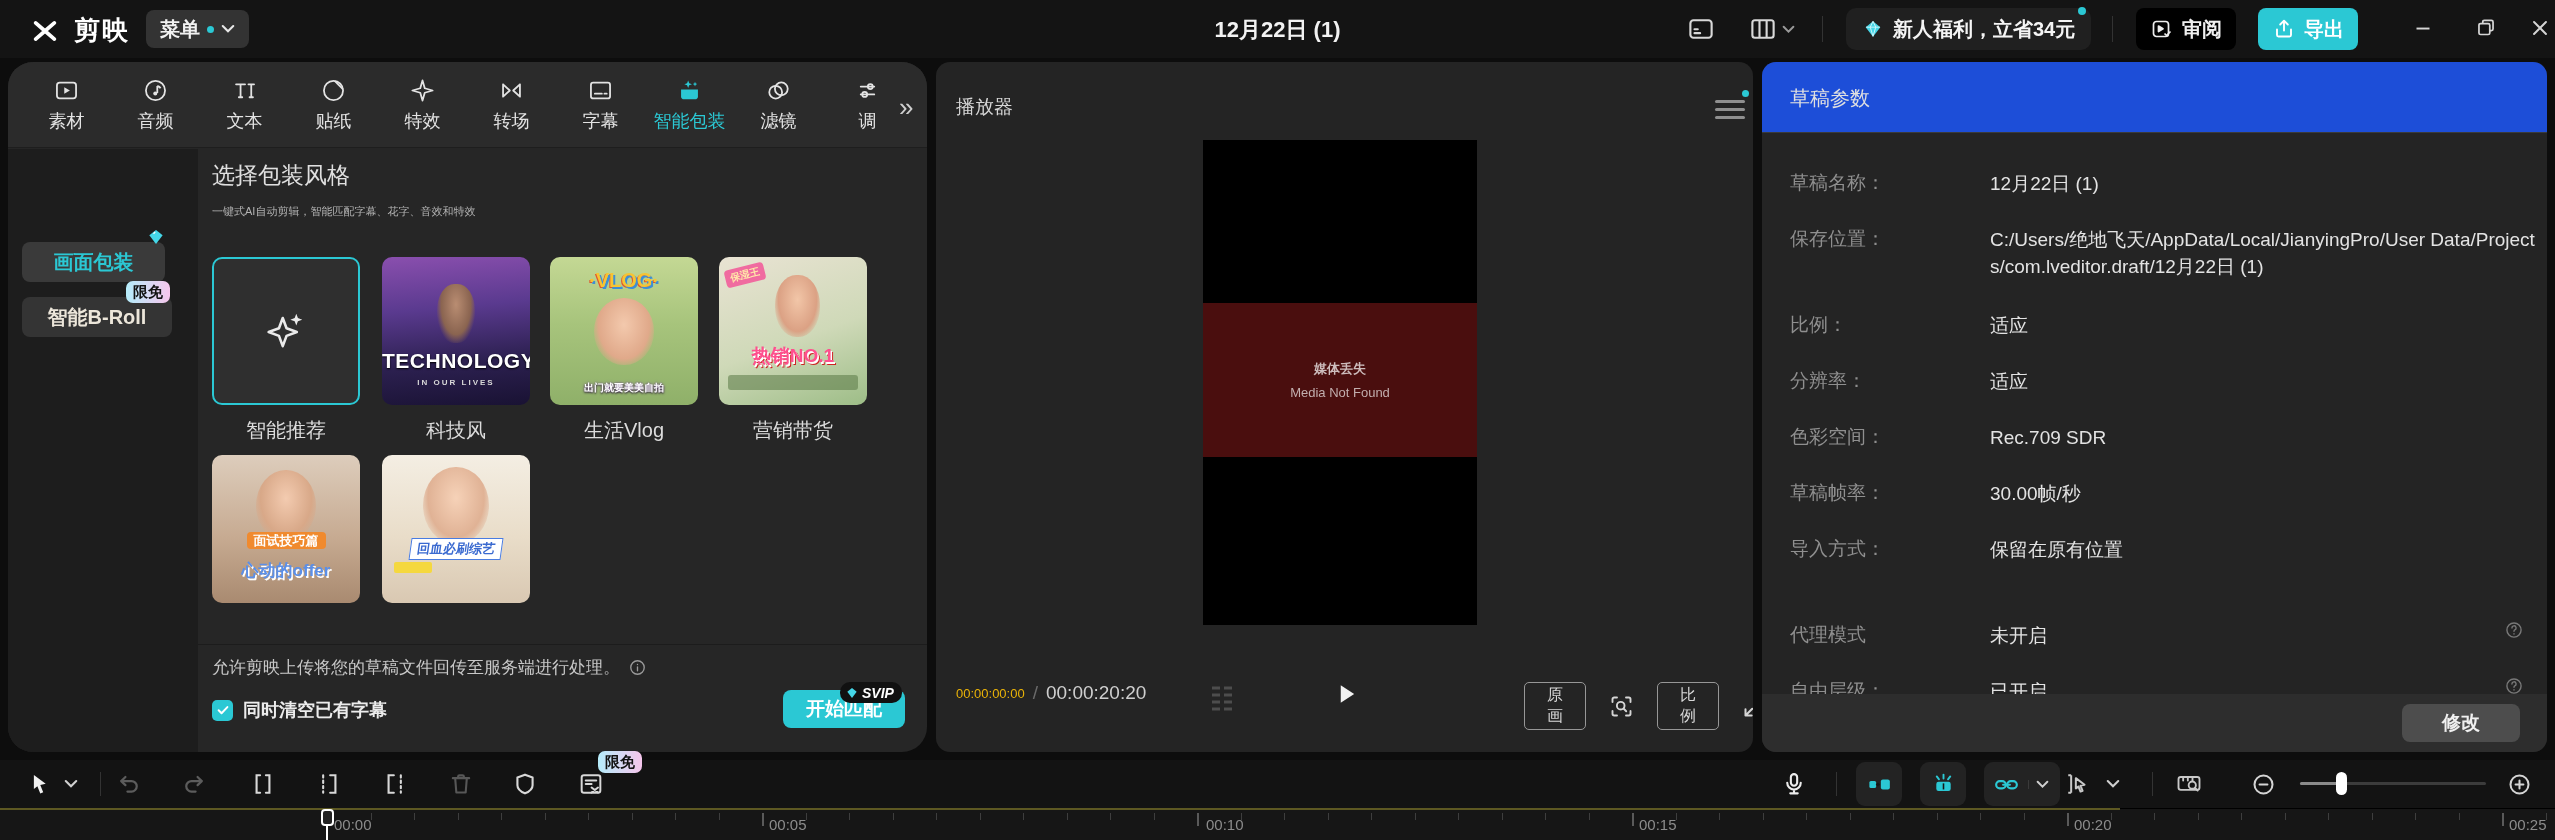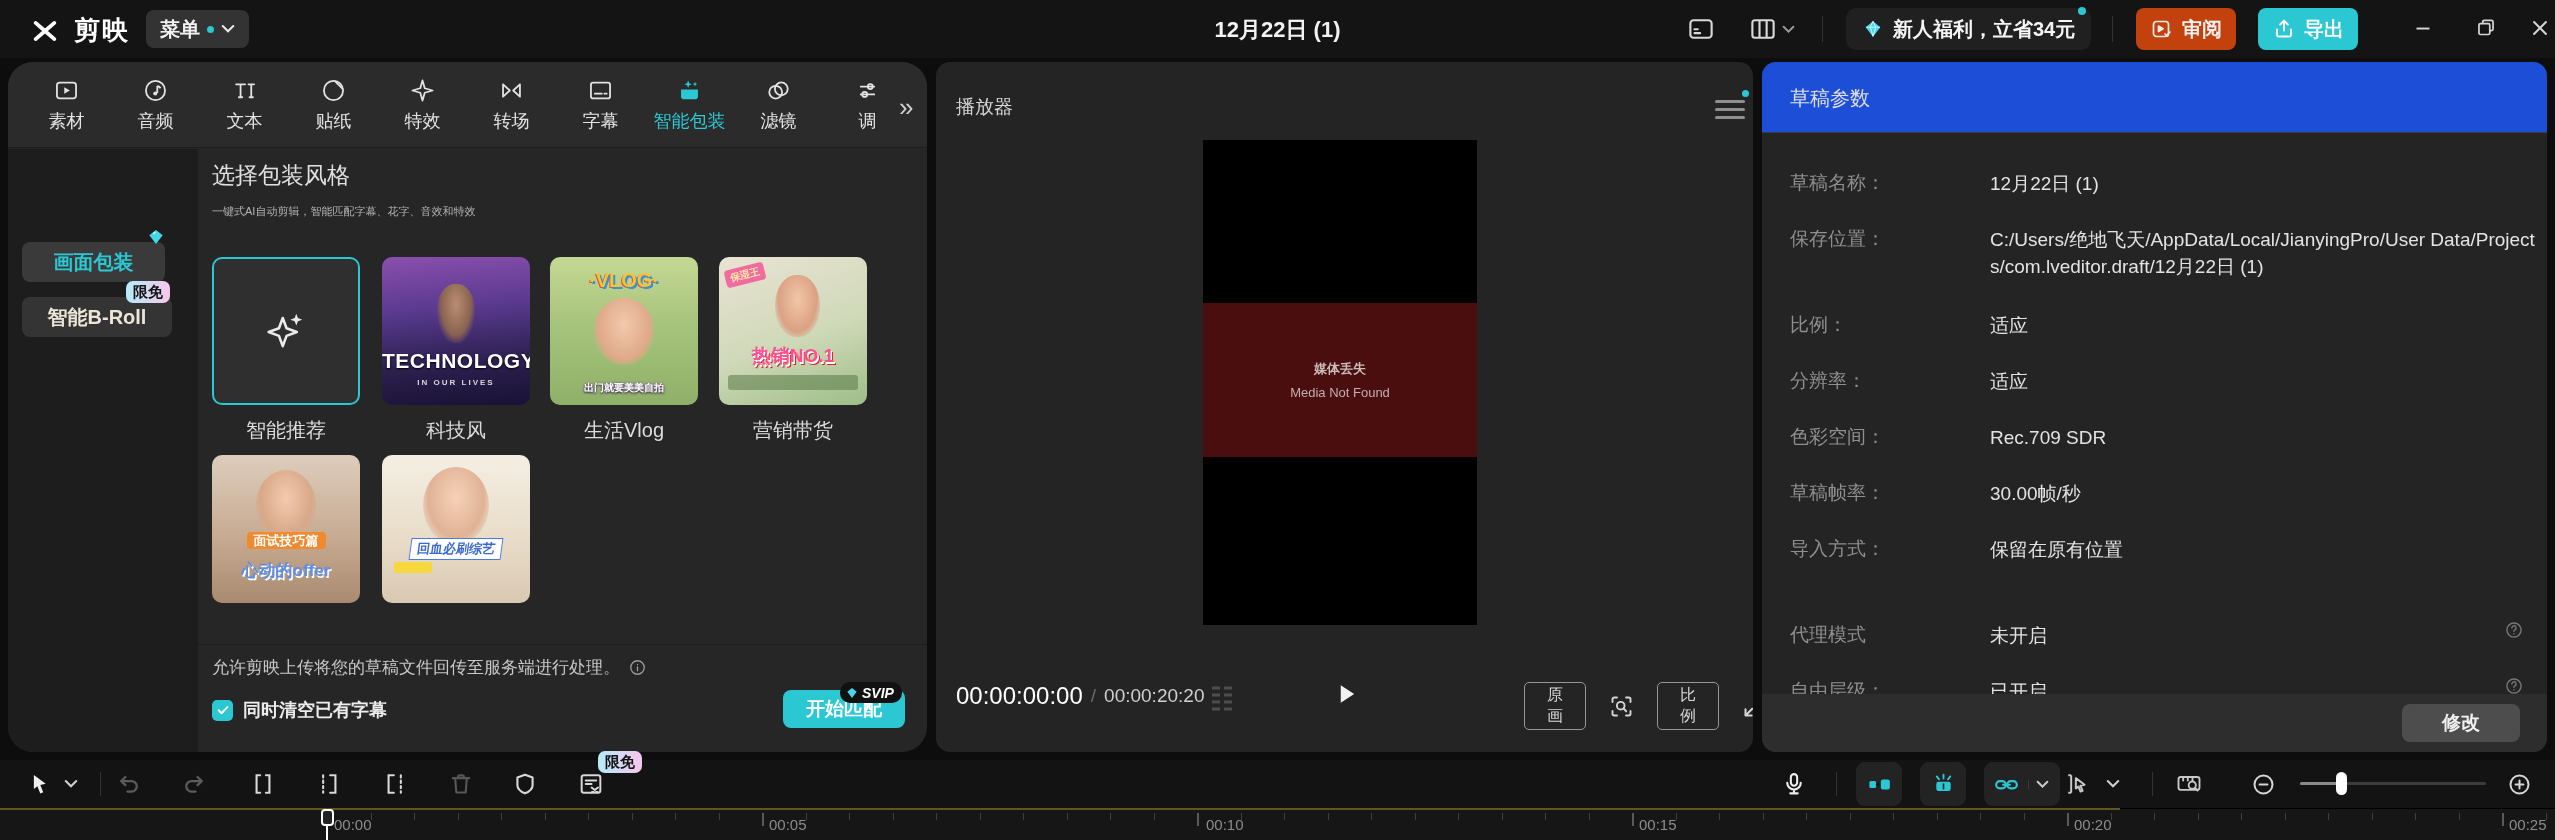--- a/index.html
+++ b/index.html
@@ -14,21 +14,21 @@
   .logo-wrap { left:28px; top:13px; display:flex; align-items:center; gap:12px; }
   .app-name { font-size:26px; font-weight:bold; color:#fff; letter-spacing:2px; }
   .menu-btn { left:146px; top:10px; height:38px; padding:0 14px; background:#333; border-radius:8px; display:flex; align-items:center; gap:7px; cursor:default; }
   .menu-btn span.txt { font-size:20px; font-weight:bold; color:#f2f2f2; }
   .dot { width:8px; height:8px; border-radius:50%; background:#2bc8d4; }
   #title { left:0; right:0; top:15px; text-align:center; font-size:22px; font-weight:bold; color:#f2f2f2; }
   .tb-icon { color:#d9d9d9; }
   .vdiv { width:1px; background:#333; }
   .promo-pill { left:1846px; top:8px; height:42px; padding:0 16px; background:#202020; border-radius:10px; display:flex; align-items:center; gap:9px; }
   .promo-pill .txt { font-size:20px; font-weight:bold; color:#f5f5f5; }
-  .review-btn { left:2136px; top:8px; height:42px; padding:0 14px; background:#c2410c; border-radius:8px; display:flex; align-items:center; gap:8px; }
+  .review-btn { left:2136px; top:8px; height:42px; padding:0 14px; background:#000000; border-radius:8px; display:flex; align-items:center; gap:8px; }
   .review-btn .txt { font-size:20px; font-weight:bold; color:#f0f0f0; }
   .export-btn { left:2258px; top:8px; height:42px; padding:0 14px; background:#2bc8d4; border-radius:8px; display:flex; align-items:center; gap:8px; }
   .export-btn .txt { font-size:20px; font-weight:bold; color:#fff; }
 
   
   .panel { background:#262626; border-radius:14px; overflow:hidden; }
   #left-panel  { left:8px;    top:62px; width:919px; height:690px;border-radius:25px; }
   #player-panel{ left:936px;  top:62px; width:817px; height:690px; background:#242424; }
   #right-panel { left:1762px; top:62px; width:785px; height:690px; background:#242424; }
 
@@ -66,21 +66,21 @@
 
   
   .pp-title { left:20px; top:32px; font-size:19px; color:#d6d6d6; }
   .hamburger { left:779px; top:38px; width:30px; }
   .hamburger div { height:3px; border-radius:2px; background:#8f8f8f; margin-bottom:5px; }
   #video { left:267px; top:78px; width:274px; height:485px; background:#000; }
   #media-missing { left:0; top:163px; width:274px; height:154px; background:#4a0e0e; display:flex; flex-direction:column; align-items:center; justify-content:center; gap:7px; }
   #media-missing .zh { font-size:13px; font-weight:bold; color:#cdbcbc; }
   #media-missing .en { font-size:13px; color:#c2aeae; }
   .pctrl { top:620px; display:flex; align-items:center; }
-  .tc-cur { color:#ffffff; font-size:24px; }
+  .tc-cur { color:#eab308; font-size:13px; }
   .tc-sep { color:#6b6b6b; font-size:19px; padding:0 8px; }
   .tc-dur { color:#cfcfcf; font-size:19px; }
   .boxbtn { border:1.5px solid #979797; border-radius:5px; color:#d8d8d8; font-size:16px; padding:2px 22px; }
 
   
   #rp-head { left:0; top:0; width:785px; height:71px; background:#1d4ed8; border-bottom:1px solid #3a3a3a; }
   #rp-head .t { position:absolute; left:28px; top:23px; font-size:20px; color:#e0e0e0; }
   .prow { position:absolute; left:28px; width:730px; }
   .prow .pl { position:absolute; left:0; top:0; font-size:19px; color:#8f8f8f; }
   .prow .pv { position:absolute; left:200px; top:0; width:545px; font-size:19px; color:#e3e3e3; line-height:27px; word-break:break-all; }

